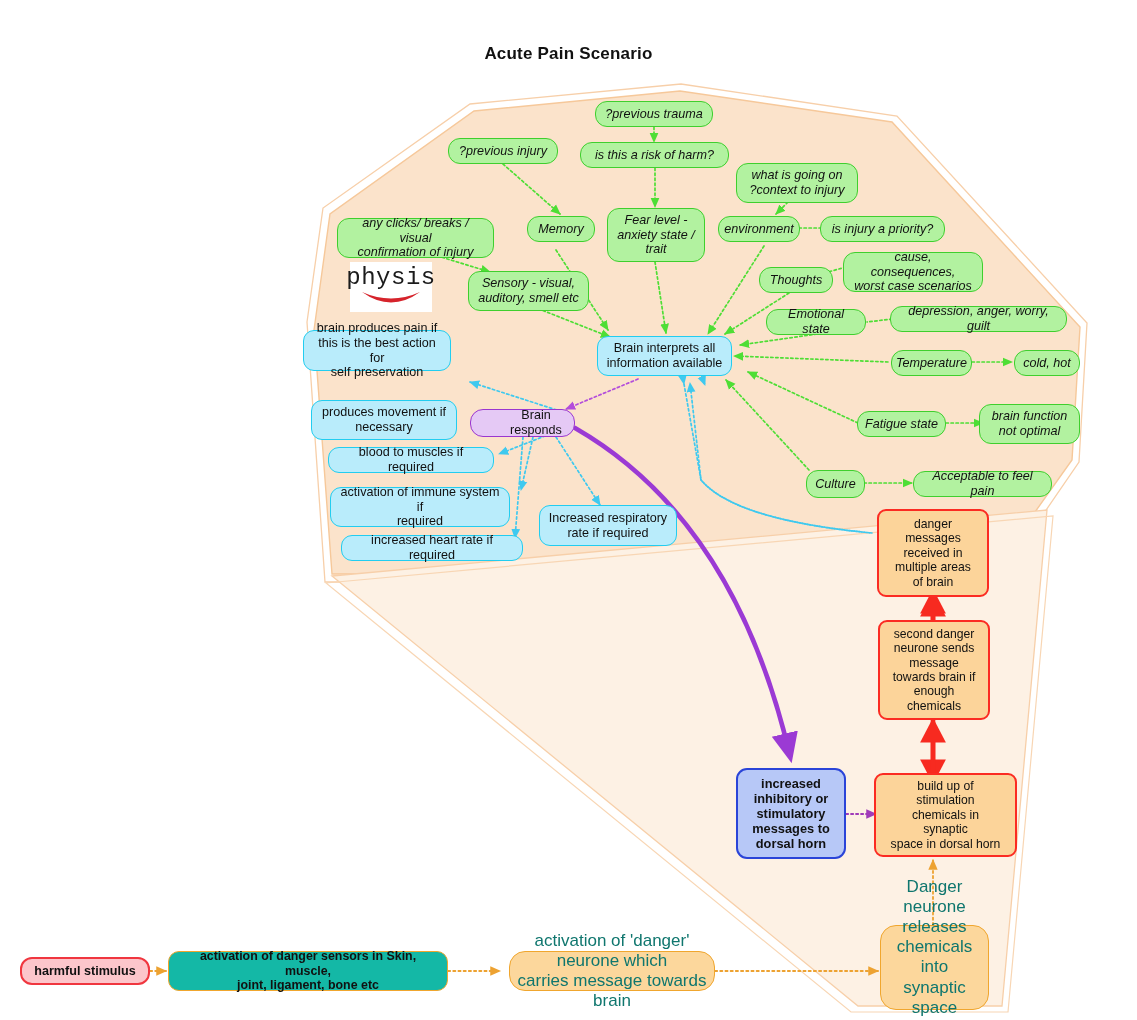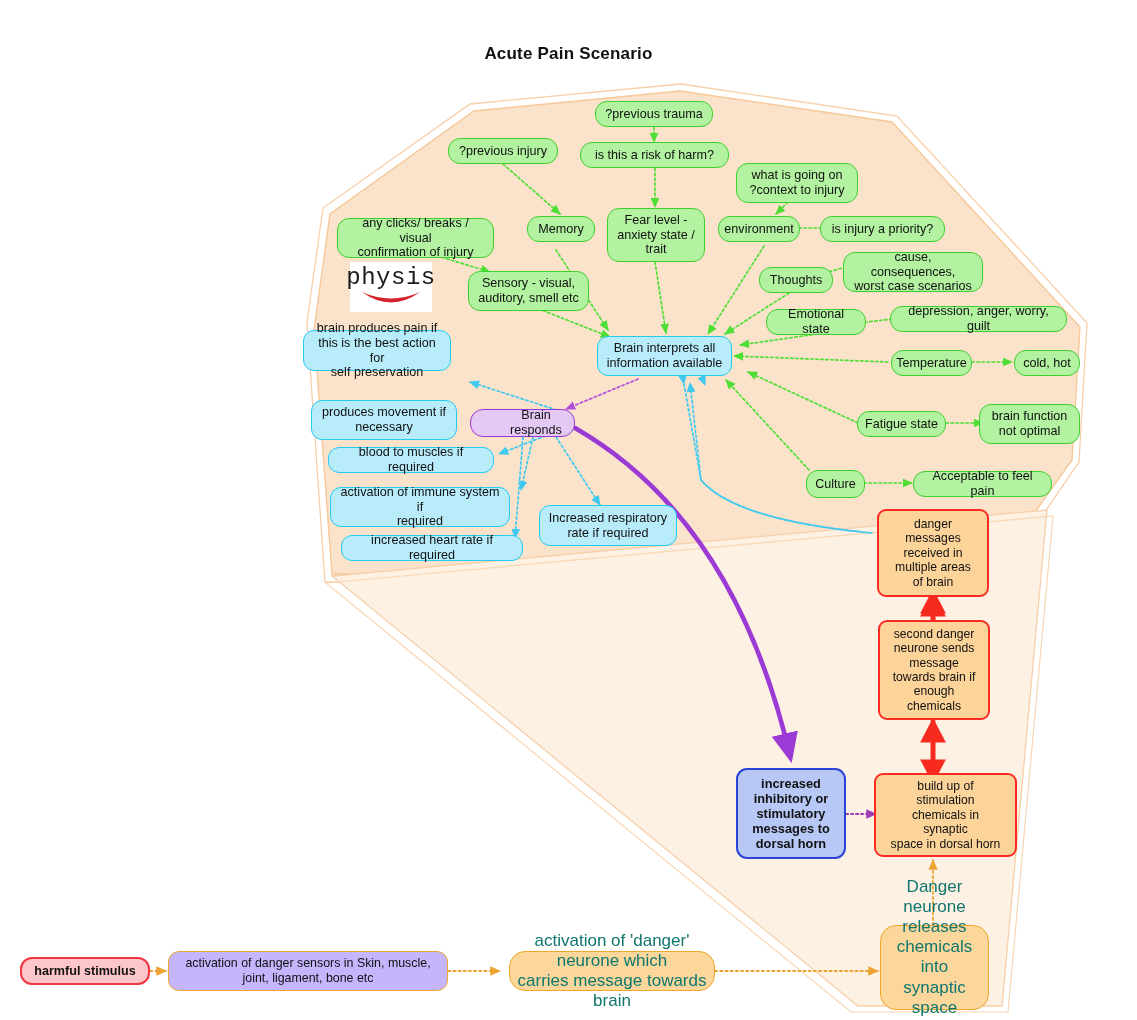--- a/index.html
+++ b/index.html
@@ -6,29 +6,29 @@
   body{width:1137px;height:1020px;position:relative;overflow:hidden;
        font-family:"Liberation Sans","DejaVu Sans",sans-serif;}
   #stage{position:absolute;left:0;top:0;width:1137px;height:1020px;}
   svg#wires{position:absolute;left:0;top:0;width:1137px;height:1020px;pointer-events:none;}
   .title{position:absolute;left:0;top:44px;width:1137px;text-align:center;
          font-size:17px;font-weight:bold;color:#111;letter-spacing:.2px;}
   .node{position:absolute;box-sizing:border-box;display:flex;align-items:center;
         justify-content:center;text-align:center;line-height:1.18;
         border-radius:11px;border-width:1.6px;border-style:solid;padding:3px 7px;}
   
-  .green{background:#b2f2a0;border-color:#3fcf2e;color:#111;font-size:12.6px;border-radius:12px;}
+  .green{background:#b2f2a0;border-color:#3fcf2e;color:#111;font-size:12.6px;border-radius:12px;font-style:italic;}
   
   .blue{background:#b9ecfb;border-color:#22cdf0;color:#111;font-size:12.6px;border-radius:11px;}
   
   .purple{background:#e5c9f5;border-color:#9b36cf;color:#111;font-size:12.6px;border-radius:13px;}
   
   .orangered{background:#fcd49a;border-color:#fb2b22;color:#111;font-size:12.2px;border-radius:9px;border-width:2px;}
   
-  .amber{background:#c4b5fd;border-color:#f0a62e;color:#111;font-size:12.4px;font-weight:normal;border-radius:11px;}
+  .amber{background:#14b8a6;border-color:#f0a62e;color:#111;font-size:12.4px;font-weight:bold;border-radius:11px;}
   .amberplain{background:#fcd79c;border-color:#f0a62e;color:#0f766e;font-size:17px;border-radius:16px;}
   
   .pink{background:#fcc6cb;border-color:#f0363f;color:#111;font-size:12.6px;font-weight:bold;border-radius:12px;border-width:2px;}
   
   .royal{background:#b7c8f7;border-color:#2a44d8;color:#111;font-size:12.8px;font-weight:bold;border-radius:11px;border-width:2px;}
   .logo{position:absolute;background:#ffffff;display:flex;flex-direction:column;
         align-items:center;justify-content:flex-start;}
   .logo .word{font-size:24px;color:#1b1b1b;letter-spacing:.5px;line-height:1;padding-top:4px;
               font-family:Liberation Mono, monospace;}
 </style>

